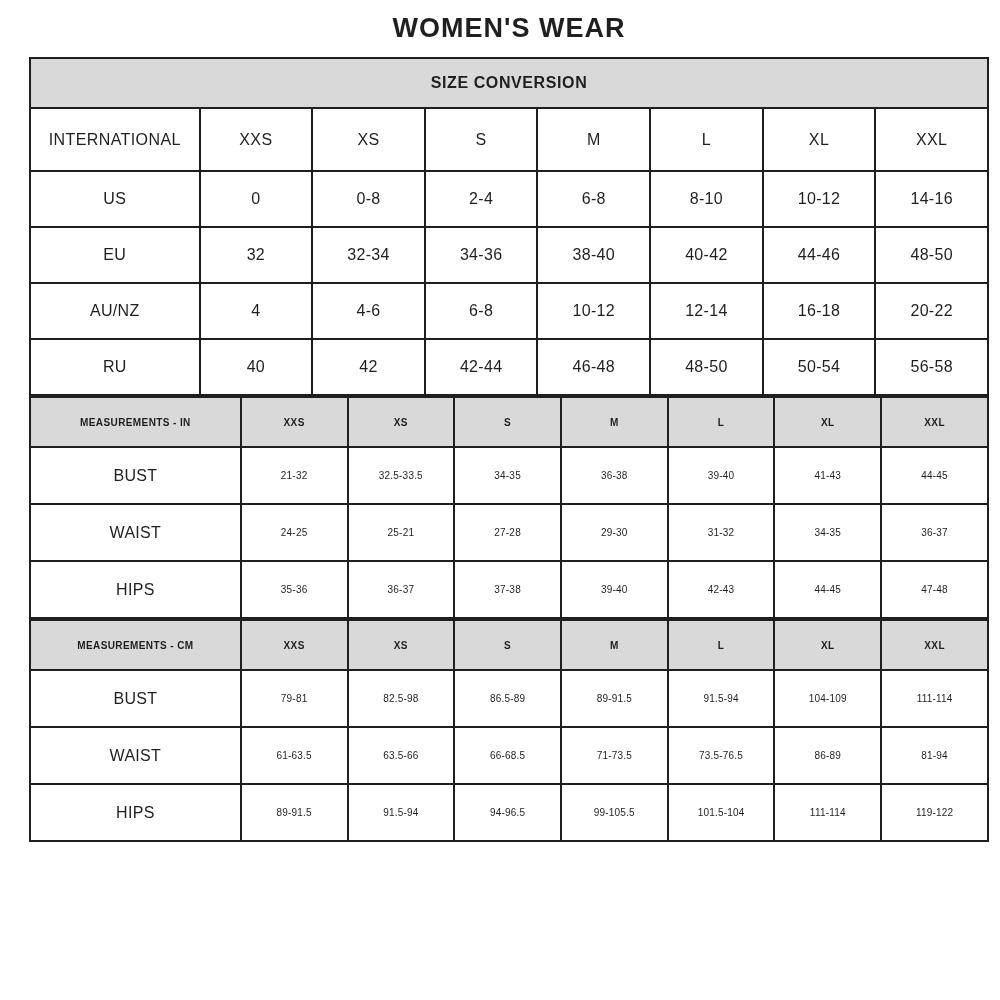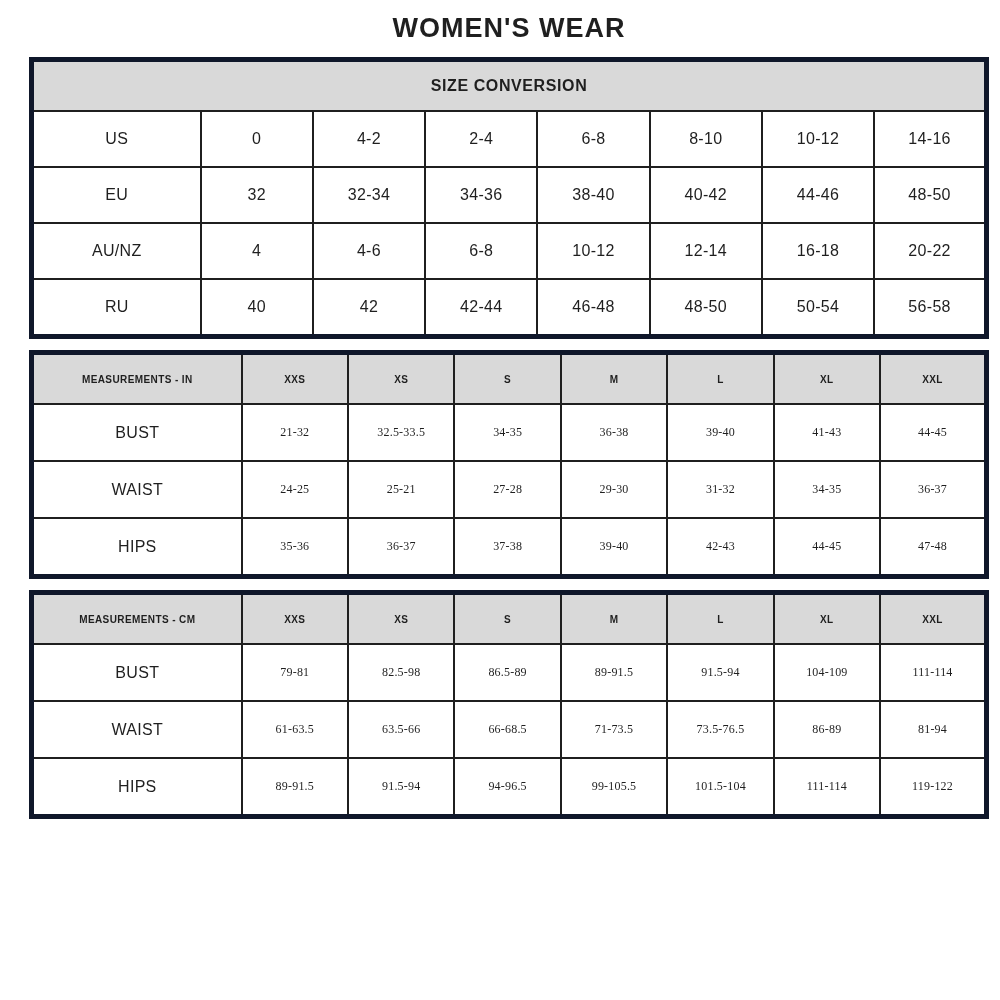--- a/index.html
+++ b/index.html
@@ -6,32 +6,32 @@
   body{
     width:1000px;height:1000px;background:#ffffff;
     font-family:"Liberation Sans", sans-serif;color:#1f1f1f;
   }
   .sheet{padding:13px 11px 0 29px;}
   .page-title{
     text-align:center;font-size:27px;font-weight:700;letter-spacing:1px;
     margin:0 0 13px 0;color:#1f1f1f;
   }
   table{width:100%;border-collapse:collapse;table-layout:fixed;}
-  .tbl{border:5px solid #0f172a;margin-bottom:11px;}
+  .tbl{border:1px solid #0f172a;}
   td{border:2px solid #1f1f1f;text-align:center;vertical-align:middle;padding:0 2px;overflow:hidden;}
   .gray{background:#d9d9d9;font-weight:700;}
   
   .t1-title td{height:48px;font-size:16px;letter-spacing:0.6px;}
   .t1-head td{height:61px;font-size:16px;letter-spacing:0.4px;}
   .t1-row td{height:54px;font-size:16px;letter-spacing:0.3px;}
   
   .m-head td{height:48px;font-size:10px;letter-spacing:0.4px;}
   .m-row td{height:55px;}
   .m-label{font-size:16px;letter-spacing:0.3px;}
-  .m-val{font-size:12px;letter-spacing:0.2px;font-family:Liberation Serif, serif;}
+  .m-val{font-size:10px;letter-spacing:0.2px;}
 </style>
 </head>
 <body>
 
 <div class="sheet">
 
   <h1 class="page-title">WOMEN'S WEAR</h1>
 
   <table class="tbl">
     <colgroup>
@@ -41,24 +41,34 @@
         <col style="width:11.757%">
       <col style="width:11.757%">
         <col style="width:11.757%">
         <col style="width:11.757%">
         <col style="width:11.758%">
     </colgroup>
     <tbody>
       <tr class="t1-title">
         <td colspan="8" class="gray">SIZE CONVERSION</td>
       </tr>
+      <tr class="t1-head">
+        <td>INTERNATIONAL</td>
+        <td>XXS</td>
+        <td>XS</td>
+        <td>S</td>
+        <td>M</td>
+        <td>L</td>
+        <td>XL</td>
+        <td>XXL</td>
+      </tr>
       <tr class="t1-row">
         <td>US</td>
         <td>0</td>
-        <td>4-2</td>
+        <td>0-8</td>
         <td>2-4</td>
         <td>6-8</td>
         <td>8-10</td>
         <td>10-12</td>
         <td>14-16</td>
       </tr>
       <tr class="t1-row">
         <td>EU</td>
         <td>32</td>
         <td>32-34</td>

